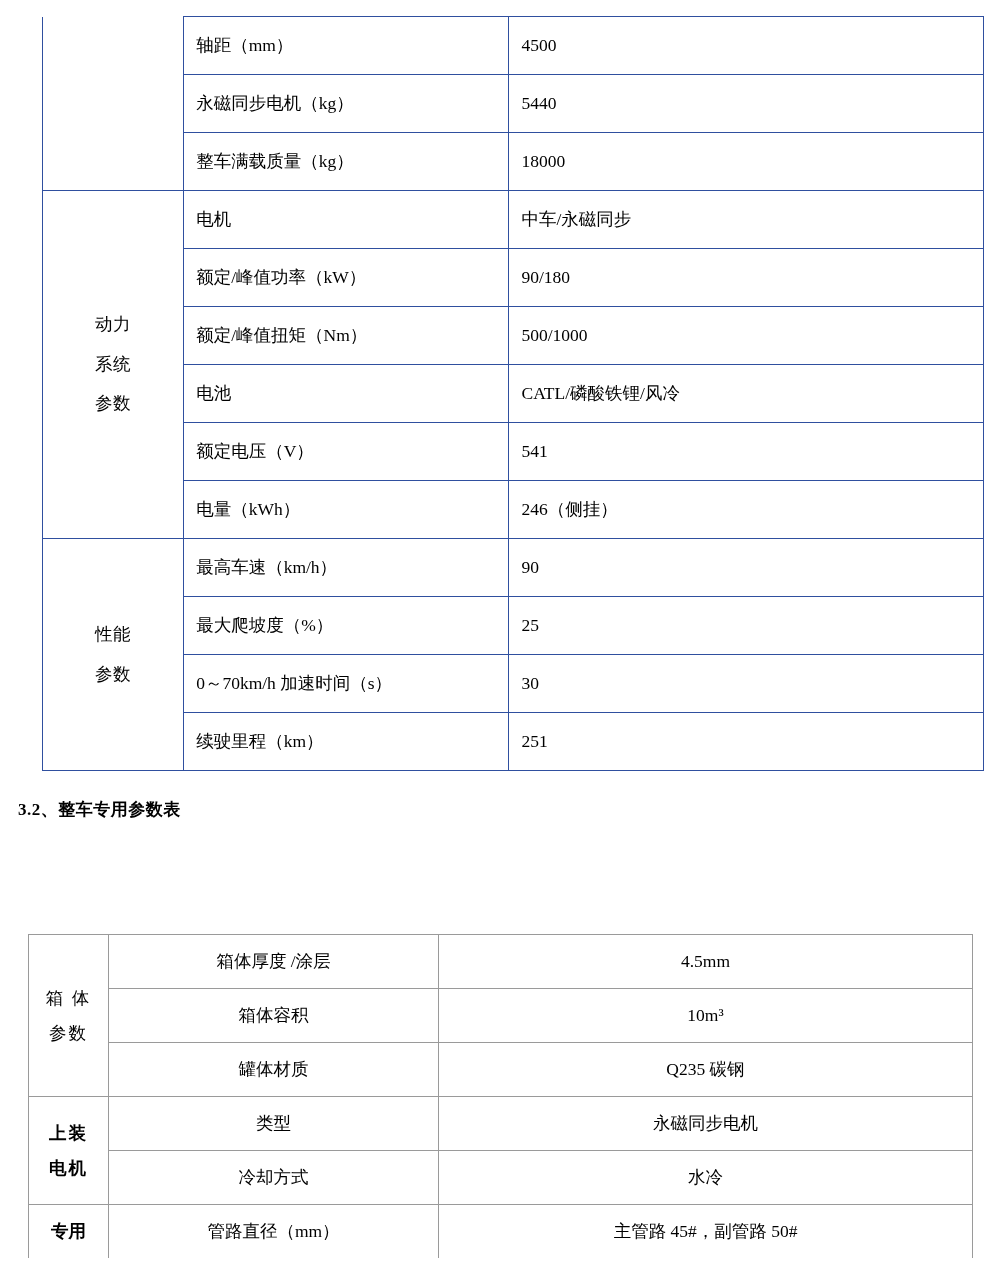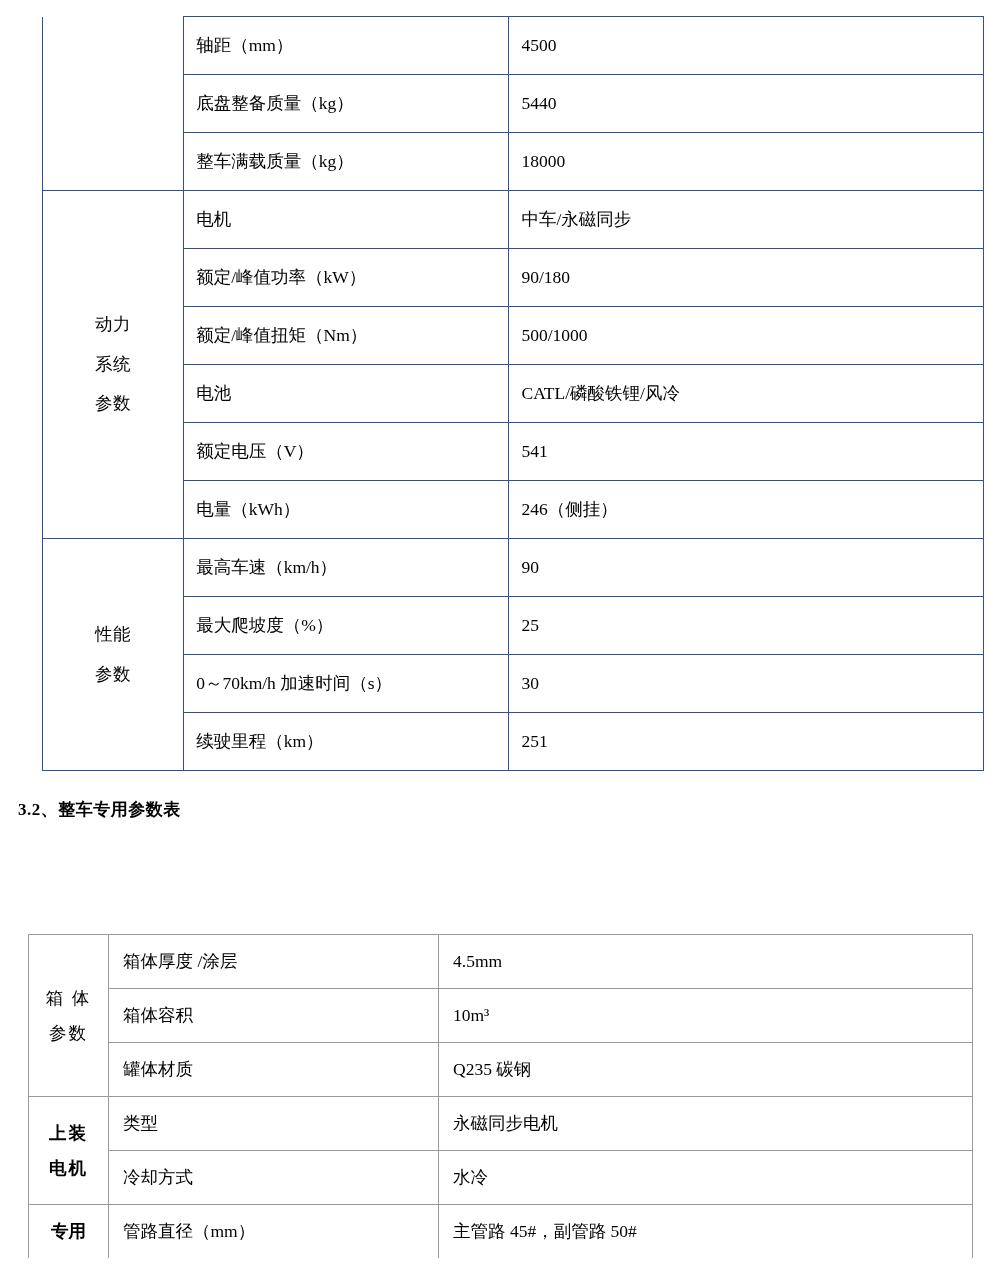--- a/index.html
+++ b/index.html
@@ -80,20 +80,21 @@
     table-layout: fixed;
   }
   .table-gray td {
     border: 1px solid #9a9a9a;
     padding: 0 14px;
     font-size: 17.5px;
     line-height: 1.35;
     height: 53px;
     vertical-align: middle;
     font-family: "Liberation Serif", "DejaVu Serif", serif;
+    text-align: center;
   }
   .table-gray td.g0 { width: 80px; text-align: center; margin-left: 28px; }
   .table-gray td.g1 { width: 330px; }
   .table-gray td.g2 { width: 534px; }
 
   .g0-stack { line-height: 2.0; }
   .g0-stack span { display: block; letter-spacing: 2px; }
   .g0-bold { font-weight: bold; }
 
   .cut-bottom td { border-bottom: none; }
@@ -110,21 +111,21 @@
         <col style="width:474px">
     </colgroup>
     <tbody>
 
       <tr>
         <td class="c0 empty-left" rowspan="3"></td>
         <td class="c1">轴距（mm）</td>
         <td class="c2">4500</td>
       </tr>
       <tr>
-        <td class="c1">底盘整备质量（kg）</td>
+        <td class="c1">永磁同步电机（kg）</td>
         <td class="c2">5440</td>
       </tr>
       <tr>
         <td class="c1">整车满载质量（kg）</td>
         <td class="c2">18000</td>
       </tr>
 
       <tr>
         <td class="c0" rowspan="6">
           <div class="group-label">

